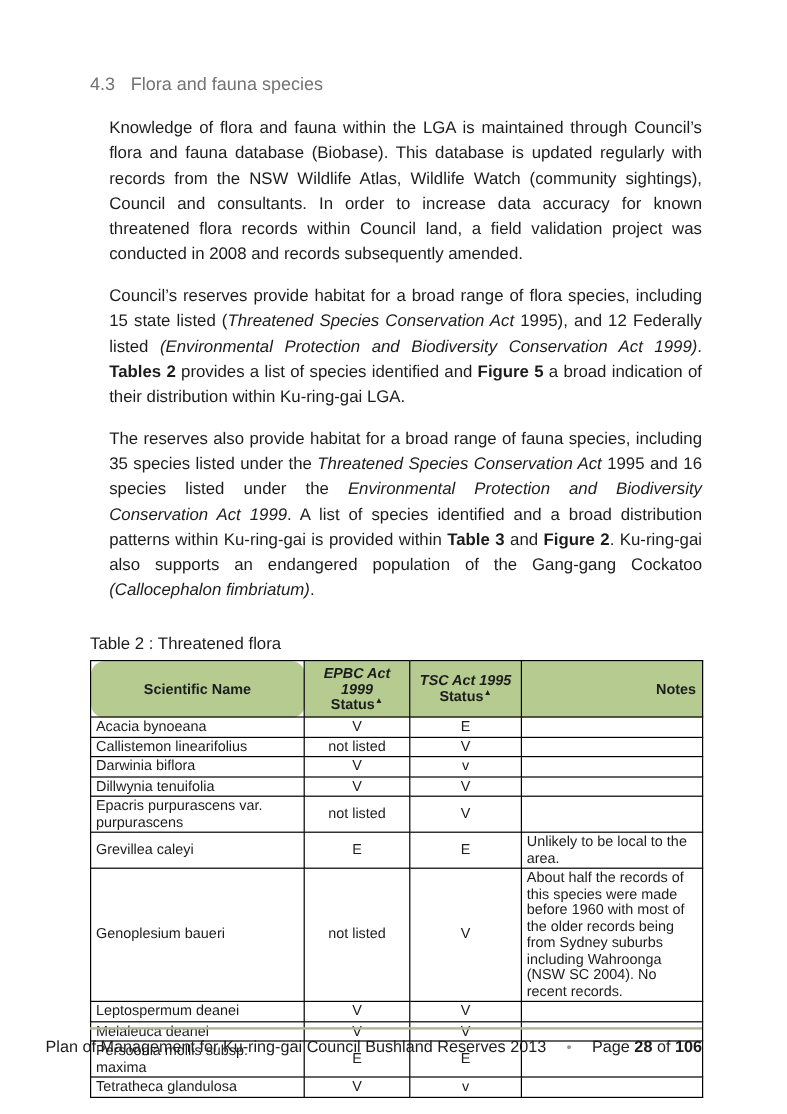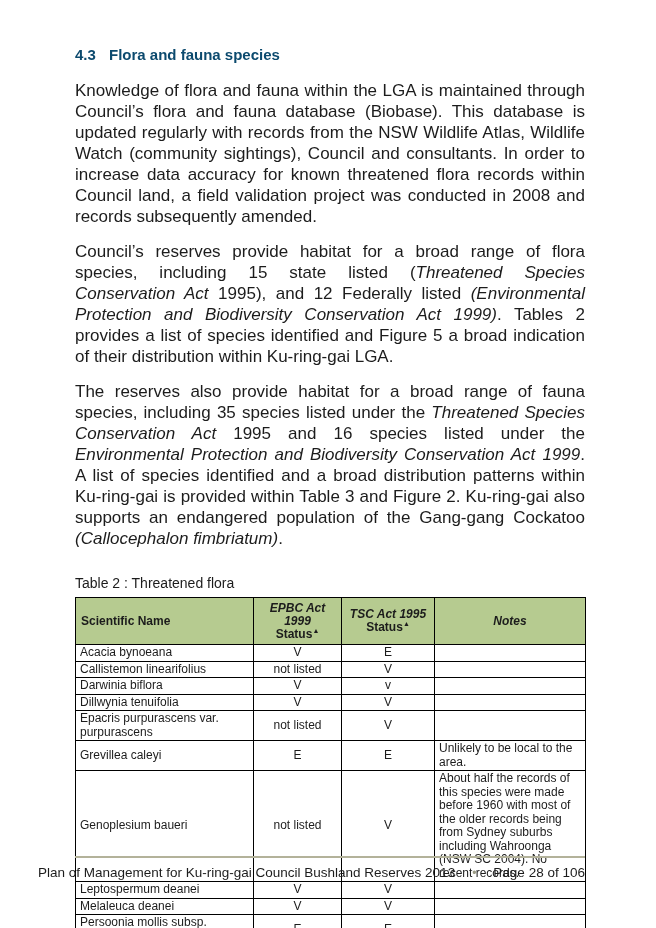--- a/index.html
+++ b/index.html
@@ -6,30 +6,30 @@
   .page {
     position: relative;
     width: 656px; height: 928px;
     background: #ffffff;
     font-family: "Liberation Sans", sans-serif;
     color: #1c1c1c;
     overflow: hidden;
   }
   .content { position: absolute; left: 75px; top: 46px; width: 510px; }
 
-  .heading { font-size: 15px; font-weight: bold; margin: 0 0 17px 0; color: #0c4a6e; }
+  .heading { font-size: 15px; font-weight: normal; margin: 16px 0 17px 0; color: #737373; }
   .heading .num { display: inline-block; width: 34px; }
 
   p.body {
-    font-size: 17px; line-height: 21px;
+    font-size: 14px; line-height: 21px;
     text-align: justify;
-    margin: 0 0 14px 0;
+    margin: 0 0 14px 16px;
   }
   .i { font-style: italic; }
-  .b { font-weight: normal; }
+  .b { font-weight: bold; }
 
   .table-title { font-size: 14px; font-weight: normal; margin: 26px 0 6px 0; }
 
   table.flora {
     border-collapse: collapse;
     table-layout: fixed;
     width: 510px;
   }
   table.flora th, table.flora td {
     border: 1px solid #000;
@@ -38,23 +38,23 @@
     line-height: 13.5px;
     font-size: 12px;
   }
   table.flora thead th {
     background: var(--header-bg, #b6cb90);
     height: 42px;
     font-weight: bold;
     line-height: 13px;
     padding: 2px 5px;
   }
-  th.c1 { text-align: left; }
+  th.c1 { text-align: center; border-radius: 11px; }
   th.c2, th.c3 { text-align: center; }
-  th.c4 { text-align: center; font-style: italic; }
+  th.c4 { text-align: right; }
   .hit { font-style: italic; }
   sup.tri { font-size: 7px; vertical-align: super; line-height: 0; }
 
   td.name { }
   td.status { text-align: center; }
   td.notes { font-size: 11.5px; line-height: 13px; }
 
   .footer { position: absolute; left: 75px; width: 510px; top: 856px; }
   .footer-rule { height: 2px; background: var(--rule, #b3b29a); }
   .footer-text {

